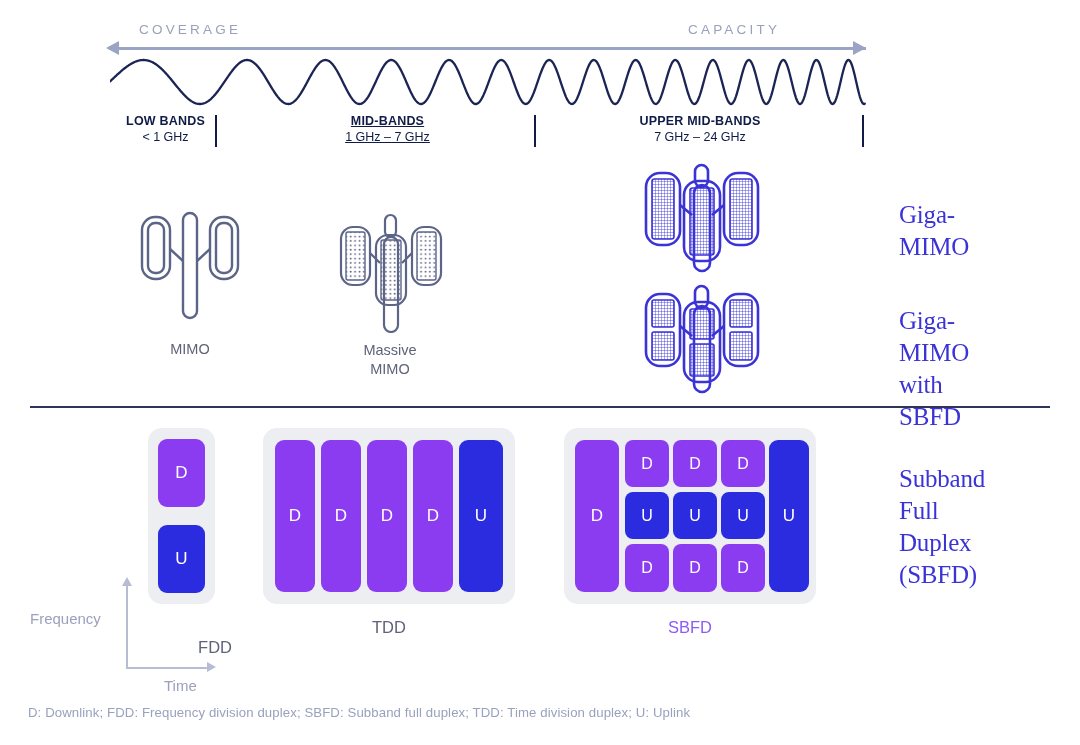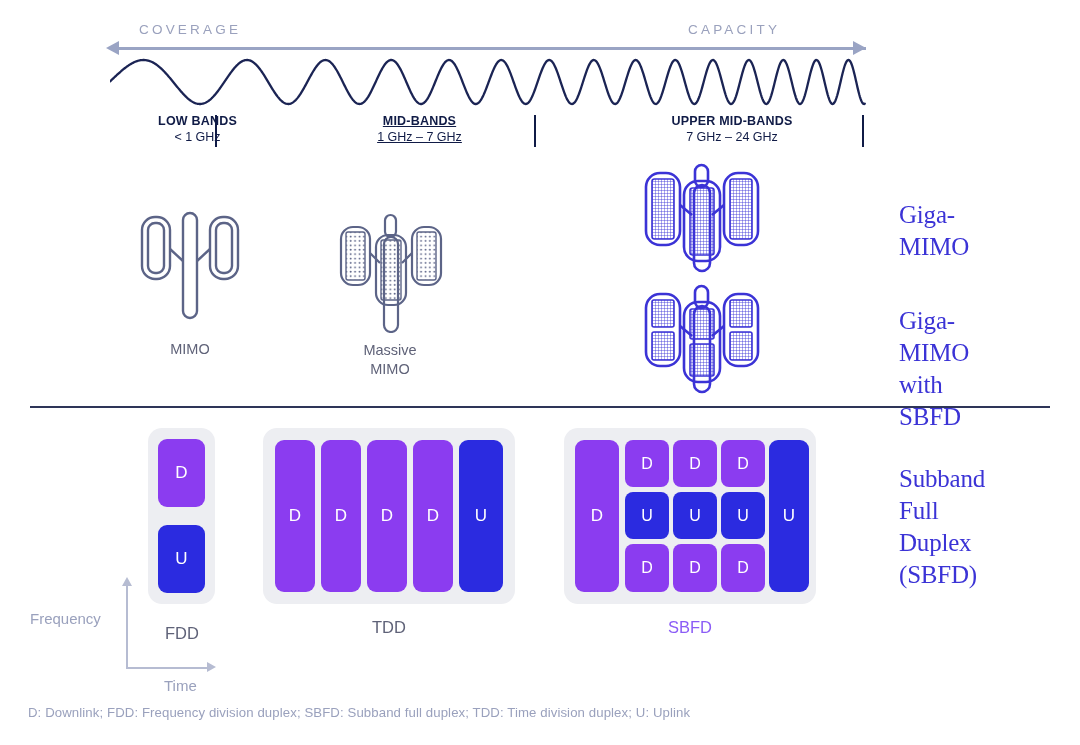--- a/index.html
+++ b/index.html
@@ -30,21 +30,20 @@
   }
   .arrow-head.left  { left: 106px; border-right: 13px solid #9aa4c4; }
   .arrow-head.right { left: 853px; border-left: 13px solid #9aa4c4; }
 
   .wave-wrap { position: absolute; left: 110px; top: 52px; }
 
   
   .band {
     position: absolute; text-align: center; color: #101b46;
     line-height: 1.28;
-    margin-left: 32px;
   }
   .band .b-title { font-size: 12.5px; font-weight: 700; letter-spacing: .2px; }
   .band .b-range { font-size: 12.5px; font-weight: 400; }
   .tick {
     position: absolute; width: 2px; background: #101b46;
   }
 
   
   .ant { position: absolute; }
   .ant-caption {
@@ -239,21 +238,21 @@
     <div>Giga-MIMO</div>
     <div>with SBFD</div>
   </div>
 
   <div class="hrule"></div>
 
   <div class="dx-card" style="left:148px; top:428px; width:67px; height:176px;">
     <div class="slot" style="left:10px; top:11px; width:47px; height:68px; background:#8b3cf0;">D</div>
     <div class="slot" style="left:10px; top:97px; width:47px; height:68px; background:#2b2be0;">U</div>
   </div>
-  <div class="dx-caption" style="left:132px; top:624px; width:100px;">FDD</div>
+  <div class="dx-caption" style="left:132px; top:638px; width:100px;text-align:right;">FDD</div>
 
   <div class="dx-card" style="left:263px; top:428px; width:252px; height:176px;">
     <div class="slot" style="left:12px; top:12px; width:40px; height:152px; background:#8b3cf0;">D</div>
     <div class="slot" style="left:58px; top:12px; width:40px; height:152px; background:#8b3cf0;">D</div>
     <div class="slot" style="left:104px; top:12px; width:40px; height:152px; background:#8b3cf0;">D</div>
     <div class="slot" style="left:150px; top:12px; width:40px; height:152px; background:#8b3cf0;">D</div>
     <div class="slot" style="left:196px; top:12px; width:44px; height:152px; background:#2b2be0;">U</div>
   </div>
   <div class="dx-caption" style="left:339px; top:618px; width:100px;">TDD</div>
 

